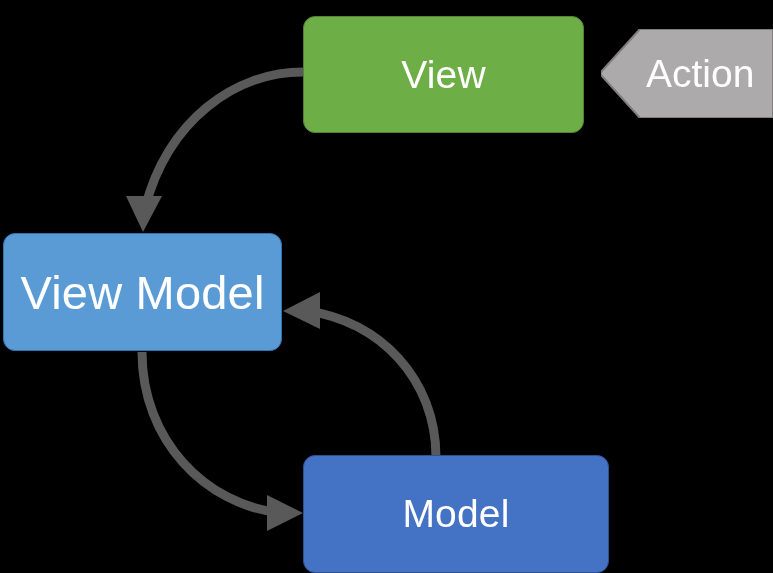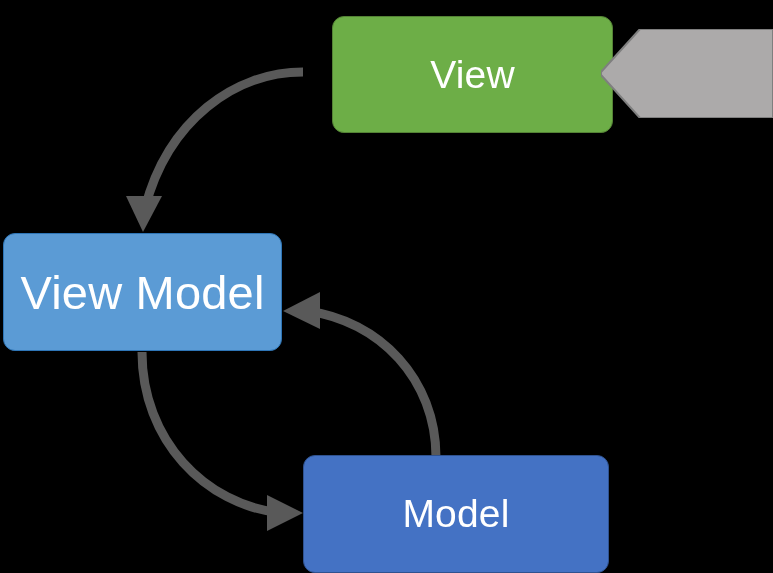--- a/index.html
+++ b/index.html
@@ -31,21 +31,20 @@
     user-select: none;
   }
   #node-view {
     left: 303px;
     top: 16px;
     width: 281px;
     height: 117px;
     background: #6DAE47;
     border: 1px solid #548235;
     font-size: 39px;
-    margin-left: 29px;
   }
   #node-viewmodel {
     left: 3px;
     top: 233px;
     width: 279px;
     height: 118px;
     background: #5B9BD5;
     border: 1px solid #2E75B6;
     font-size: 47px;
   }
@@ -130,14 +129,17 @@
   </div>
 
   <div class="node" id="node-model">
     <span>Model</span>
   </div>
 
   <svg id="action-shape" viewBox="0 0 172 89" width="172" height="89" preserveAspectRatio="none">
     <polygon points="39,0 172,0 172,89 39,89 0,46 0,43" fill="#ACAAAA" stroke="#7F7F7F" stroke-width="2"></polygon>
   </svg>
 
+  <div id="action-label">
+    <span>Action</span>
+  </div>
 
 </div>
 
 </body></html>

